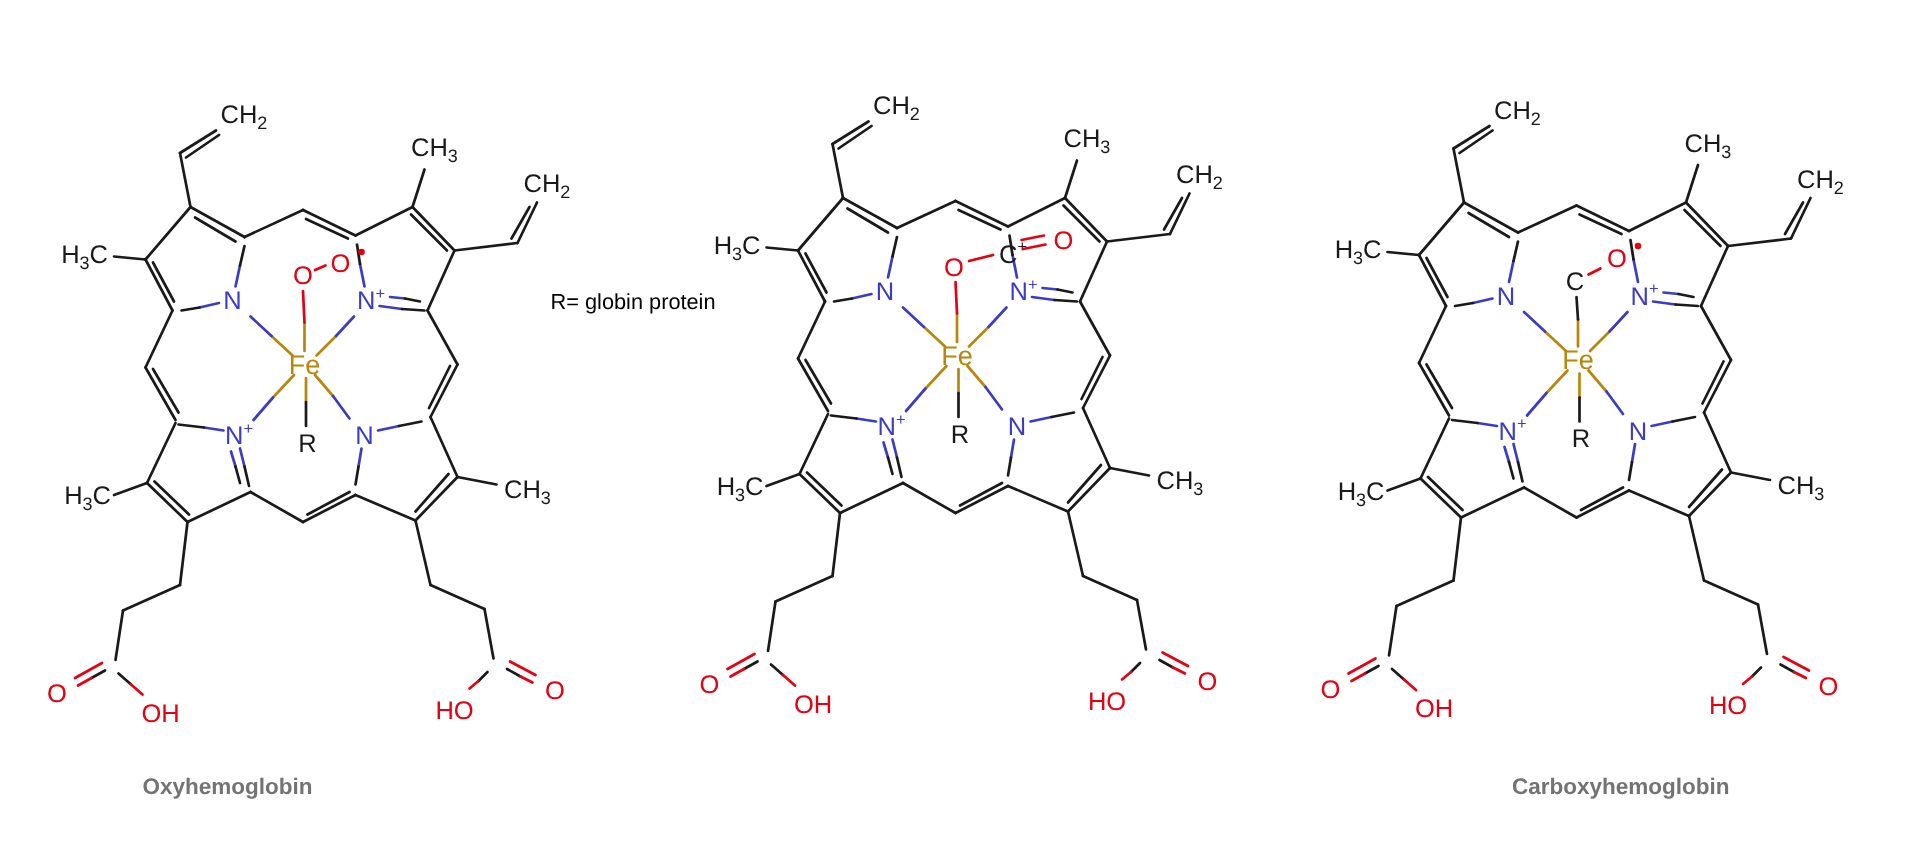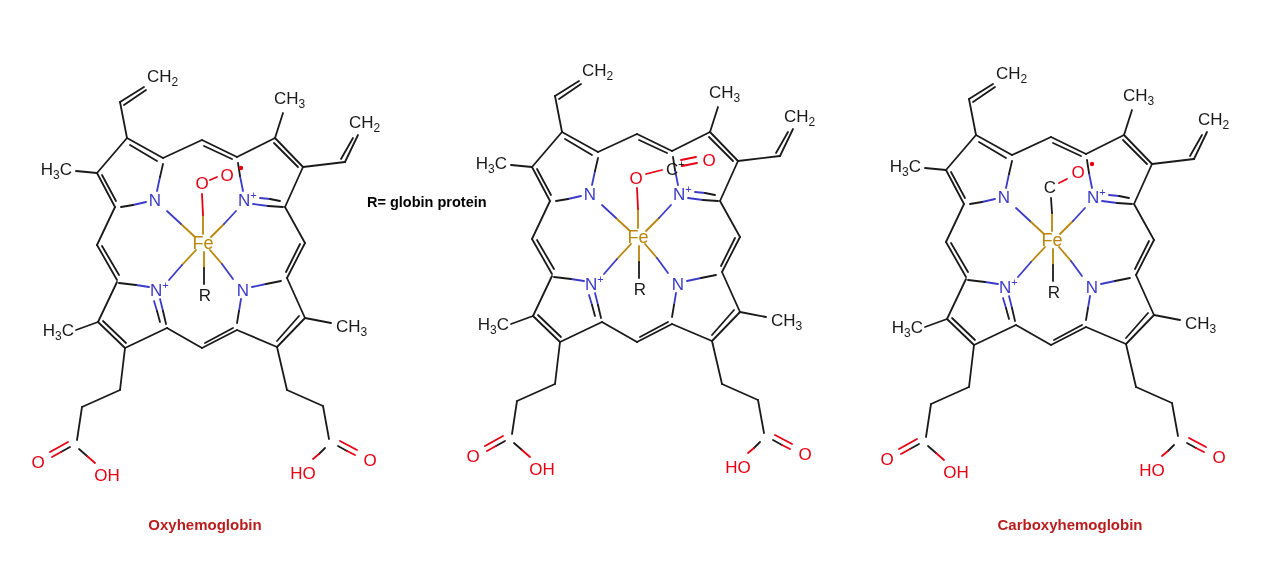--- a/index.html
+++ b/index.html
@@ -17,23 +17,23 @@
   text{font-family:"Liberation Sans", sans-serif;}
   .at{font-size:17px;}
   .fe{font-size:18px;}
   .sub{font-size:12px;}
   .sup{font-size:11px;}
   .cK{fill:#1a1a1a;}
   .cN{fill:#3b3bc8;}
   .cO{fill:#e60012;}
   .cAu{fill:#b8860b;}
   .dot{fill:#e60012;}
-  .caption{position:absolute;width:220px;text-align:center;font-weight:bold;
-           font-size:15px;color:#b91c1c;}
-  .legend{position:absolute;font-weight:bold;font-size:14.5px;color:#000;}
+  .caption{position:absolute;width:220px;font-weight:bold;
+           font-size:15px;color:#737373;}
+  .legend{position:absolute;font-weight:normal;font-size:14.5px;color:#000;}
 </style>
 </head>
 <body>
 
 <div class="canvas">
 
   <svg class="defs-holder" aria-hidden="true">
     <defs>
       <g id="heme">
 
@@ -200,15 +200,15 @@
       <line class="rd" x1="210" y1="186" x2="218" y2="182"></line>
       <text class="at cK" x="201" y="196" text-anchor="middle">C</text>
       <text class="at cO" x="229" y="181" text-anchor="middle">O</text>
       <circle class="dot" cx="243" cy="167" r="2.2"></circle>
     </g>
   </svg>
 
   <div class="legend" style="left:367px;top:194px">R= globin protein</div>
 
   <div class="caption" style="left:95px;top:516px">Oxyhemoglobin</div>
-  <div class="caption" style="left:960px;top:516px">Carboxyhemoglobin</div>
+  <div class="caption" style="left:1008px;top:516px">Carboxyhemoglobin</div>
 
 </div>
 
 </body></html>

